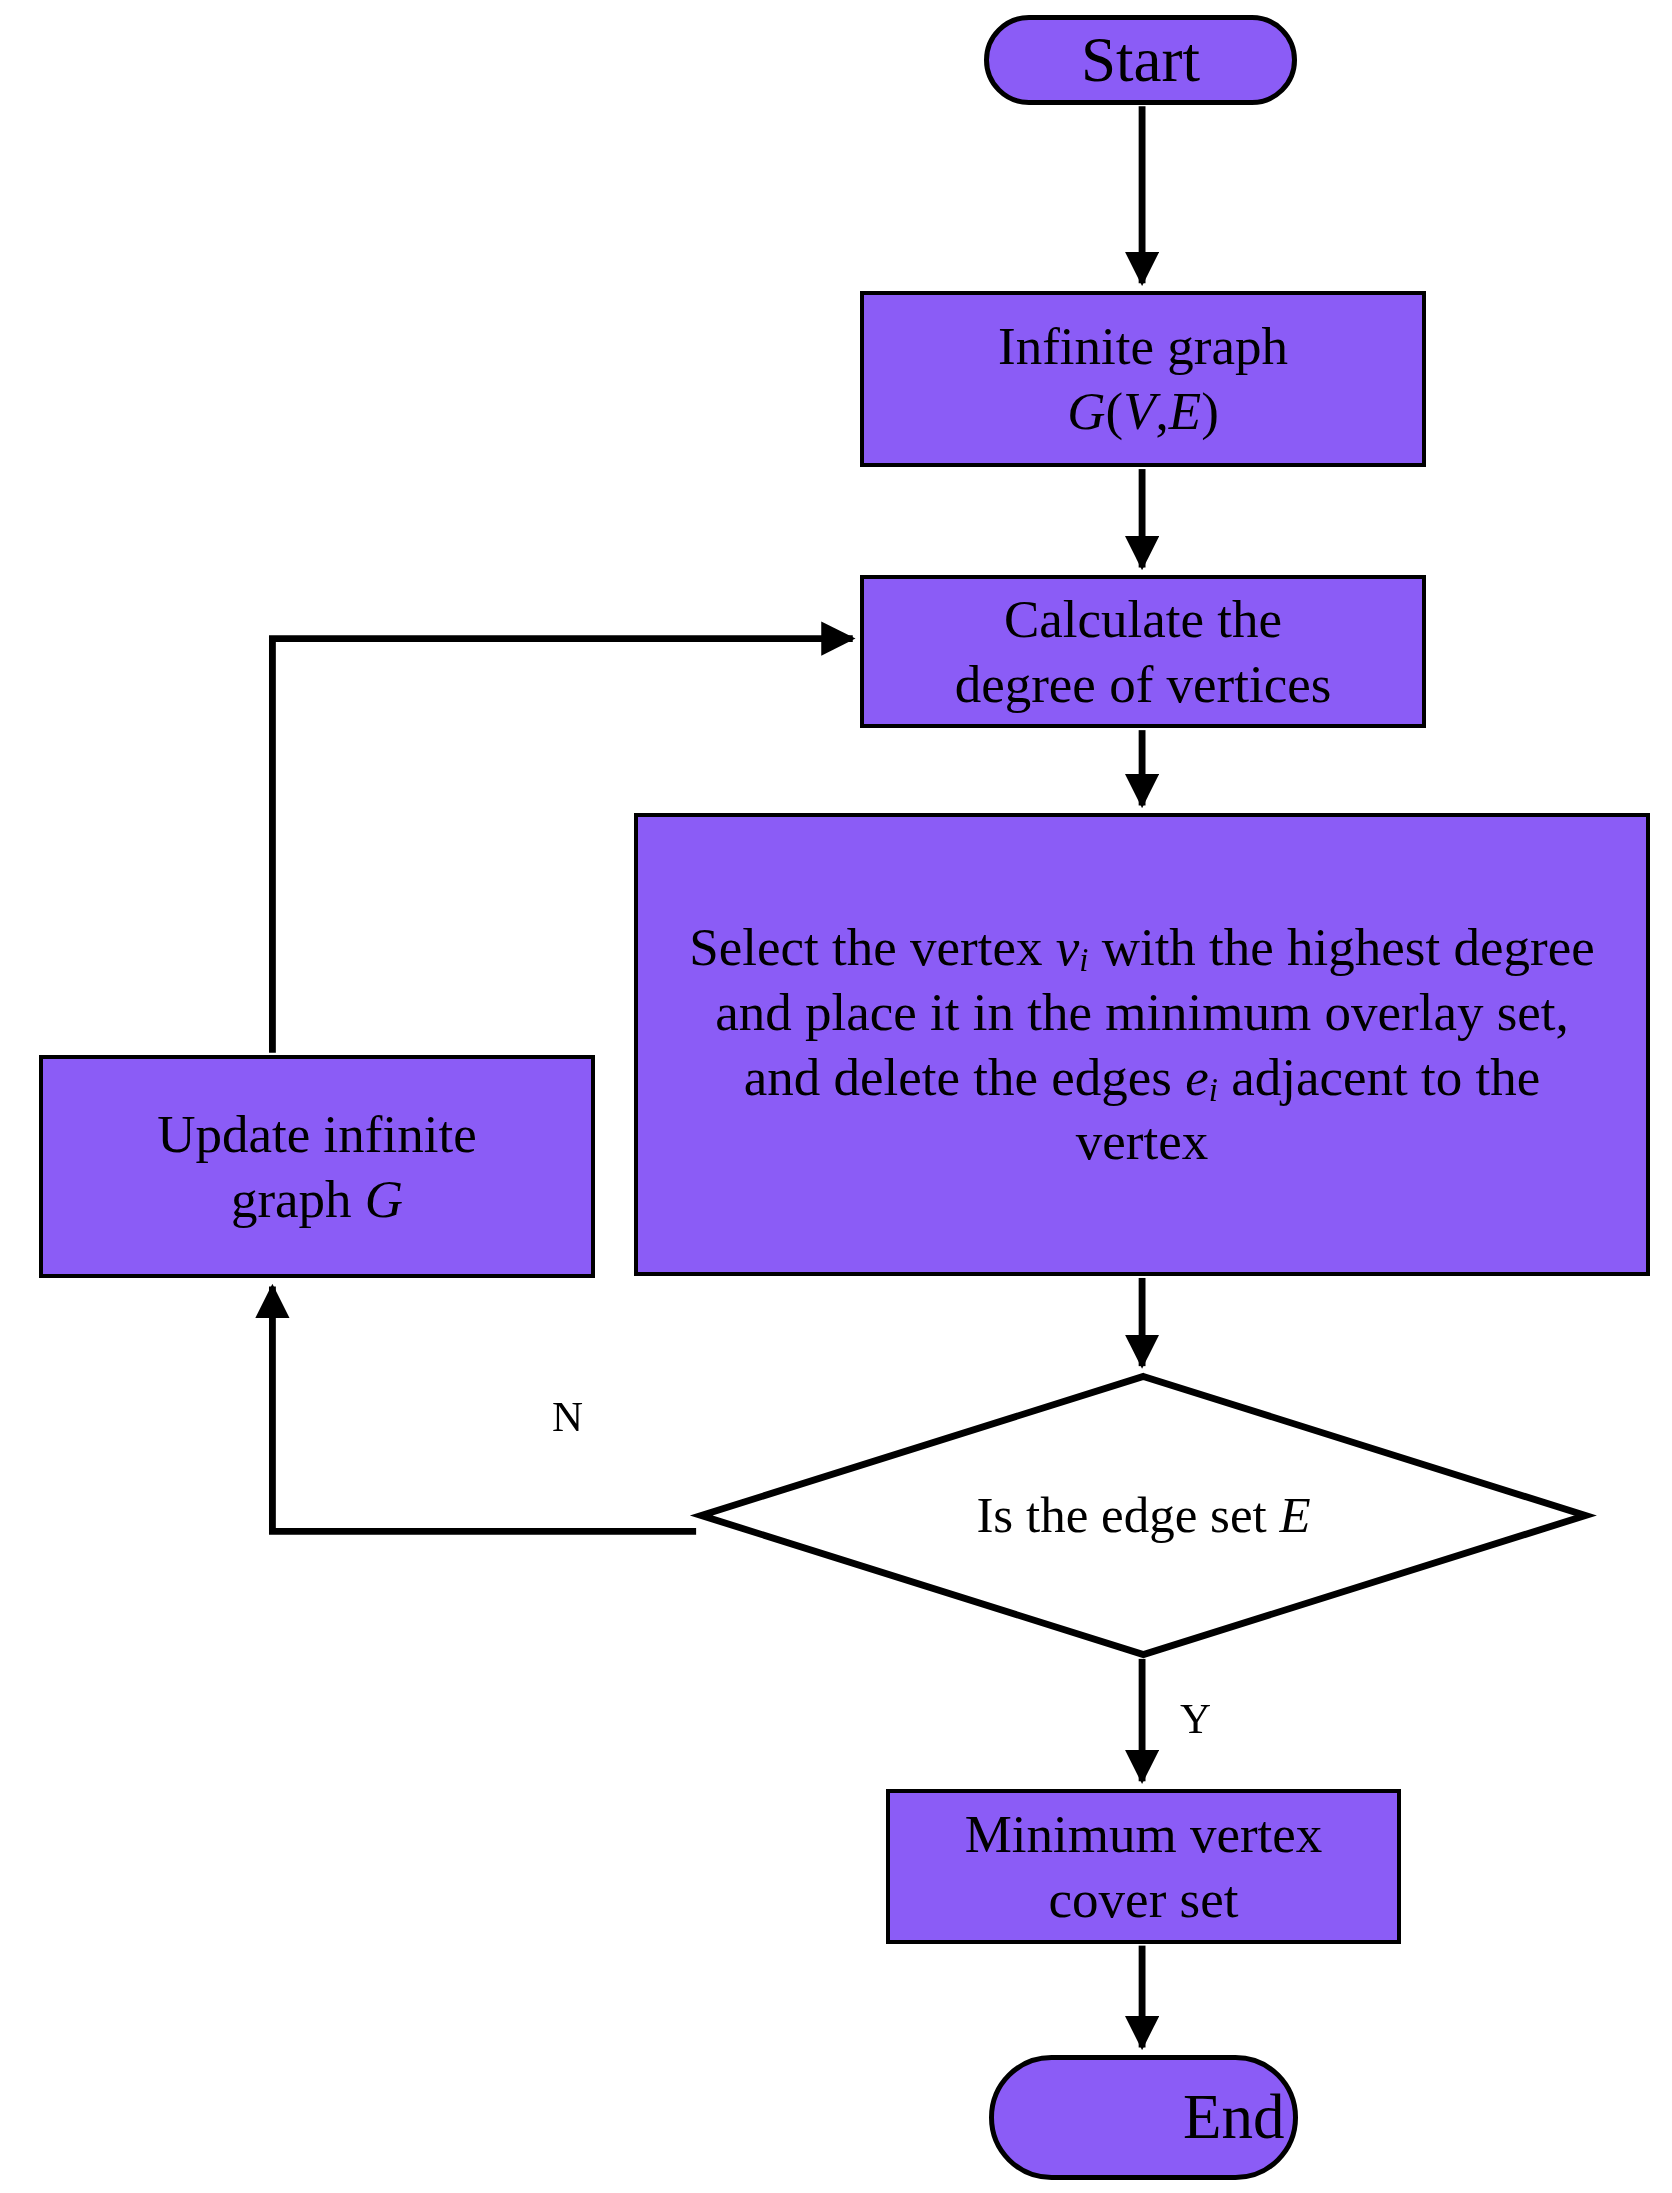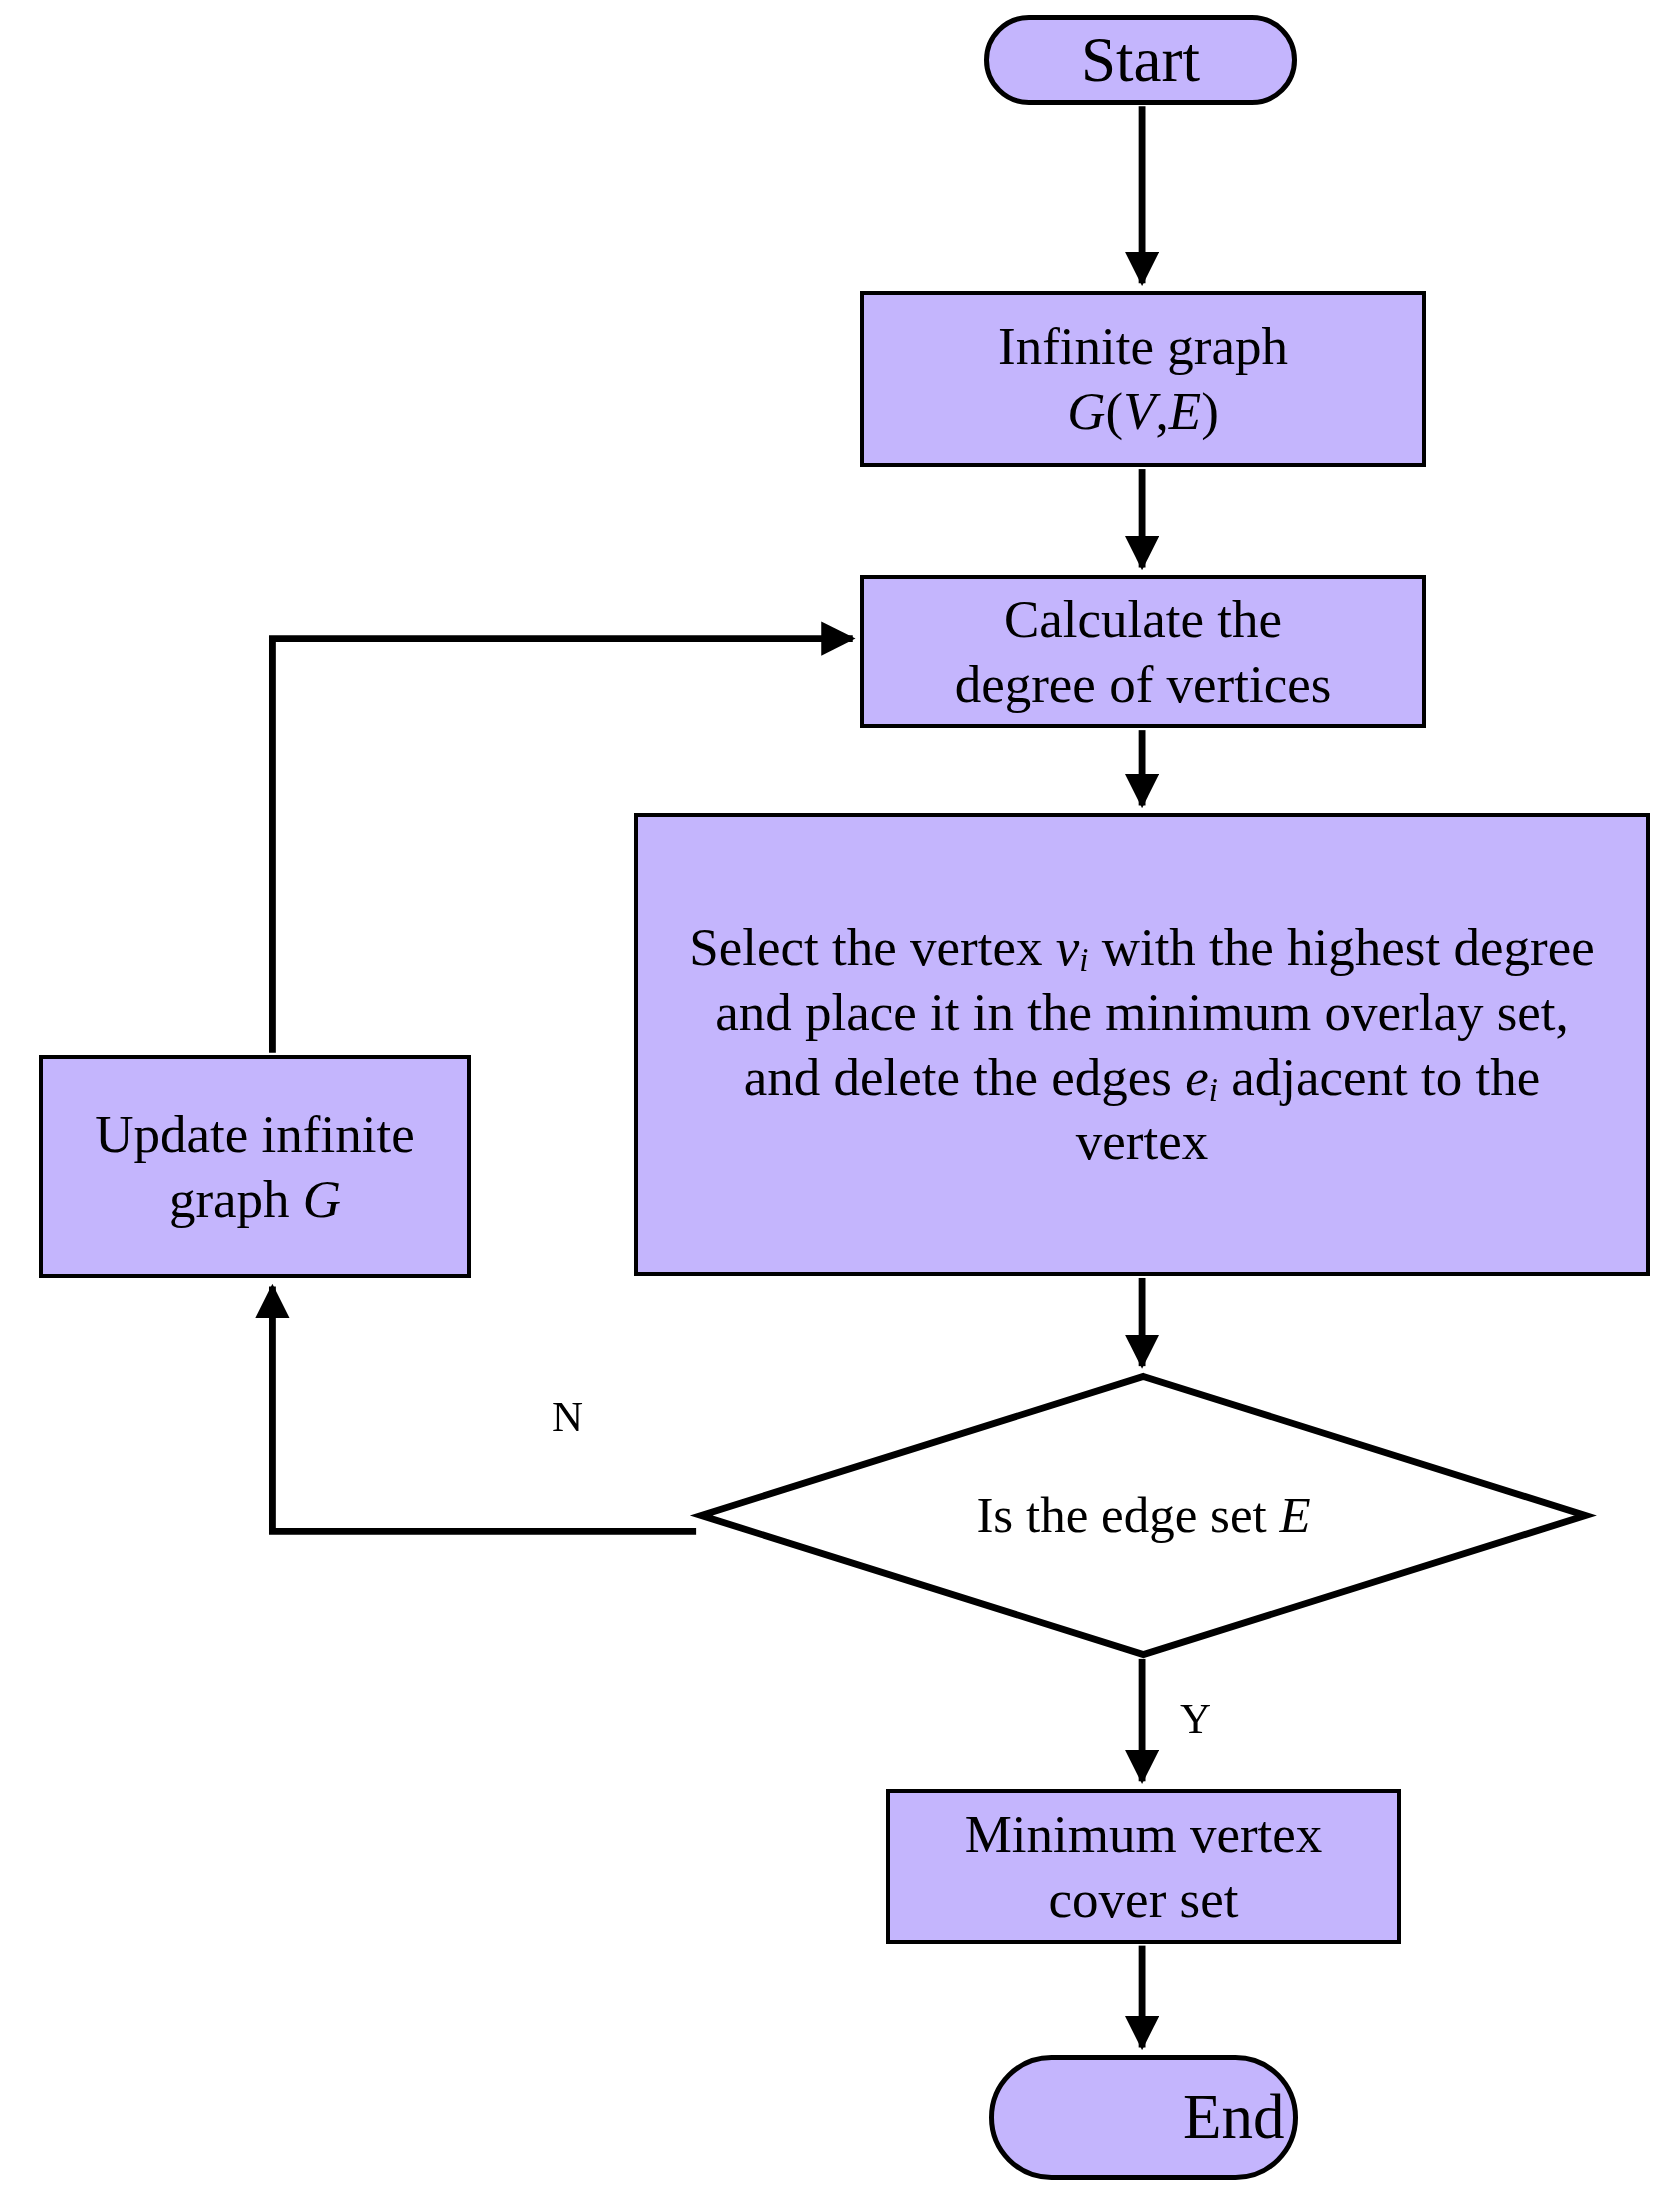--- a/index.html
+++ b/index.html
@@ -23,21 +23,21 @@
     position: absolute;
     left: 0;
     top: 0;
     width: 1673px;
     height: 2193px;
     pointer-events: none;
   }
   .node {
     position: absolute;
     box-sizing: border-box;
-    background: #c4b5fd;
+    background: #8b5cf6;
     display: flex;
     align-items: center;
     justify-content: center;
     text-align: center;
     line-height: 1.22;
     color: #000000;
   }
   .proc {
     border: 4.3px solid #000000;
   }
@@ -75,21 +75,21 @@
     font-size: 51px;
   }
   i.mathvar { font-style: italic; }
   sub.mathsub { font-style: italic; font-size: 0.62em; vertical-align: -0.18em; }
 
   
   #node-start  { left: 984px; top:  15.4px; width: 313px; height: 90px; font-size: 63px; }
   #node-graph  { left: 860px; top: 291px; width: 566px; height: 176px; font-size: 53px; }
   #node-calc   { left: 860px; top: 575px; width: 566px; height: 153px; font-size: 53px; }
   #node-select { left:  634px; top: 813px; width:1016px; height: 463px; font-size: 53px; }
-  #node-update { left:   39px; top:1055px; width: 432px; height: 223px; font-size: 53px; }
+  #node-update { left:   39px; top:1055px; width: 556px; height: 223px; font-size: 53px; }
   #node-diamond{ left:  698px; top:1373px; width:891px; height: 285px; }
   #node-result { left: 886px; top:1789px; width: 515px; height: 155px; font-size: 53px; justify-content: center; }
   #node-end    { left: 989px; top:2055px; width: 309px; height: 125px; font-size: 63px; text-align: right; }
 
   #label-n { left: 552px; top: 1395px; }
   #label-y { left: 1180px; top: 1697px; }
 </style>
 </head>
 <body>
 

